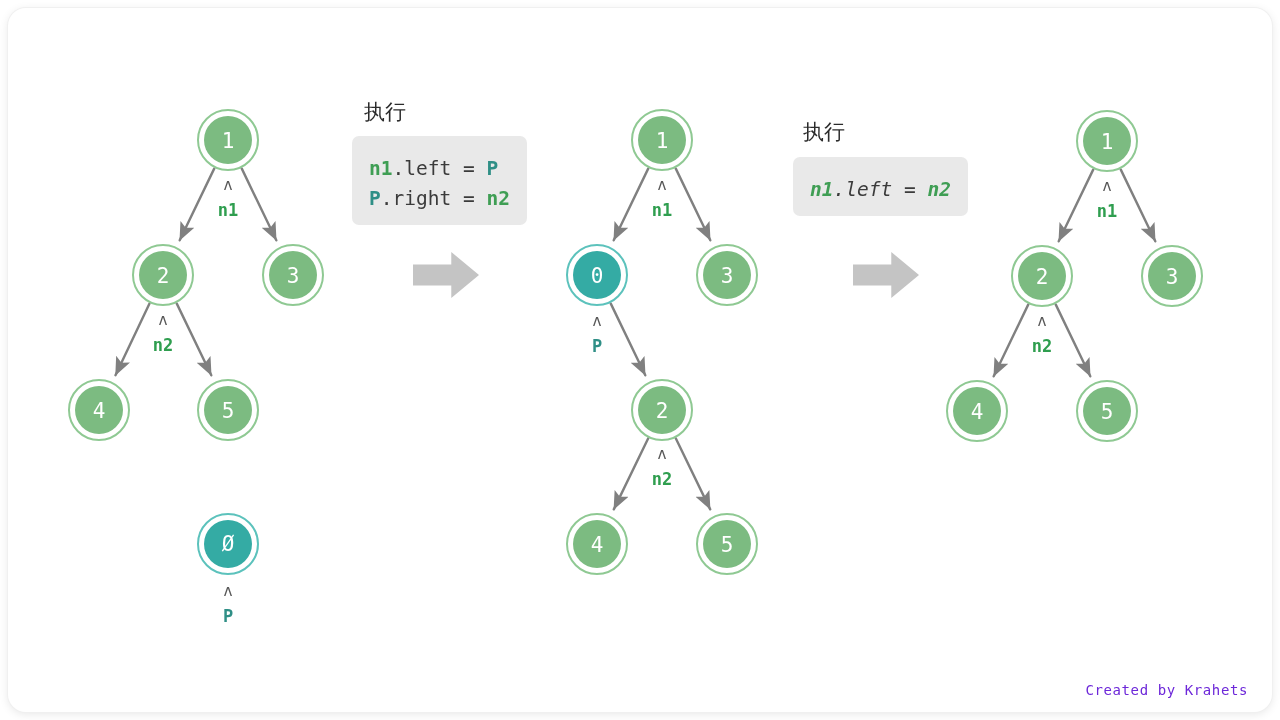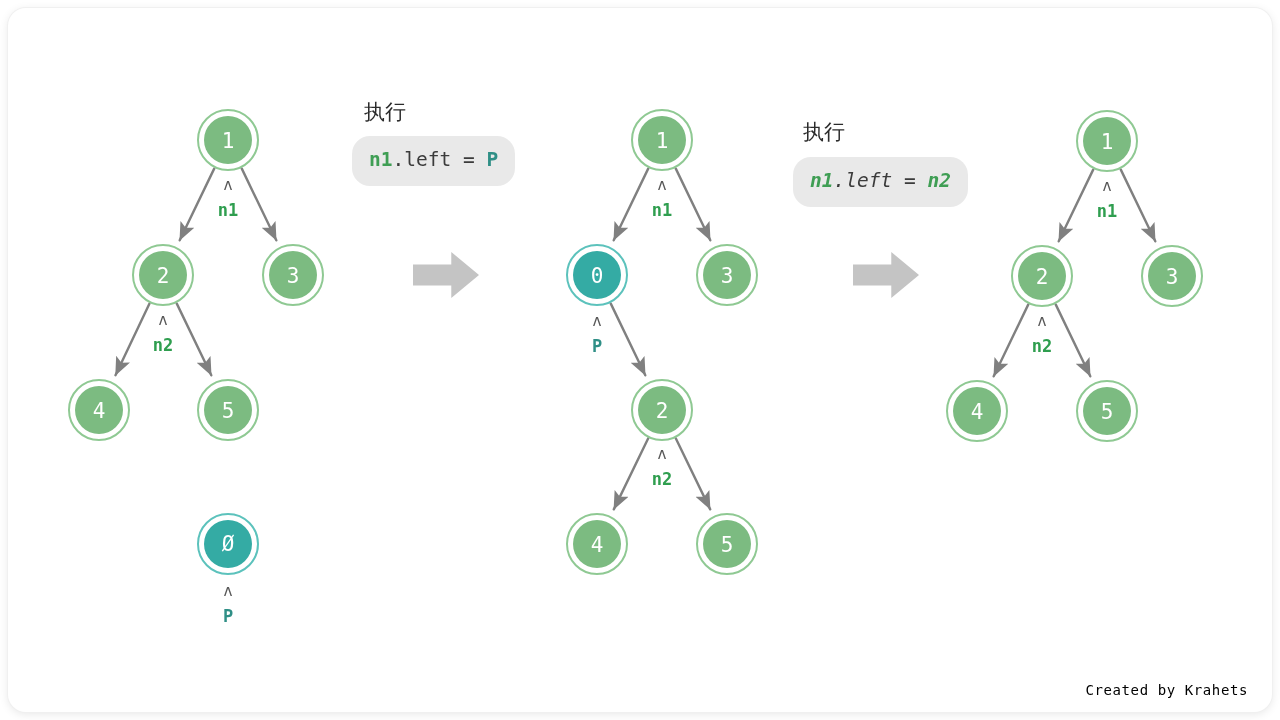--- a/index.html
+++ b/index.html
@@ -52,37 +52,37 @@
   .exec-label {
     position: absolute;
     font-family: "Liberation Sans", "DejaVu Sans", sans-serif;
     font-size: 21px;
     color: #2b2b2b;
     white-space: nowrap;
   }
   .codebox {
     position: absolute;
     background: #e9e9e9;
-    border-radius: 18px;
-    padding: 9px 17px 11px 17px;
+    border-radius: 7px;
+    padding: 18px 17px 11px 17px;
     font-family: "DejaVu Sans Mono", "Liberation Mono", monospace;
     font-size: 19.5px;
     line-height: 1.55;
     color: #3b3b3b;
     white-space: pre;
   }
   .codebox .v-green { color: #3f9e54; font-weight: bold; }
   .codebox .v-teal  { color: #2f8f86; font-weight: bold; }
   .credit {
     position: absolute;
     right: 32px;
     bottom: 22px;
     font-family: "DejaVu Sans Mono", "Liberation Mono", monospace;
     font-size: 14px;
-    color: #000000;
+    color: #6d28d9;
     letter-spacing: 0.6px;
     white-space: nowrap;
   }
 </style>
 </head>
 <body>
 
 <div id="stage">
   <div class="card"></div>
 
@@ -246,19 +246,19 @@
         </g>
       </g>
     <g id="arrows-group">
         <path d="M 413 264.42 L 451.28 264.42 L 451.28 252 L 479 275 L 451.28 298 L 451.28 285.58000000000004 L 413 285.58000000000004 Z" fill="#c4c4c4"></path>
         <path d="M 853 264.42 L 891.28 264.42 L 891.28 252 L 919 275 L 891.28 298 L 891.28 285.58000000000004 L 853 285.58000000000004 Z" fill="#c4c4c4"></path>
       </g>
   </svg>
 
   <div id="overlay-html">
       <div class="exec-label" style="left: 364px; top: 98px;">执行</div>
-      <div class="codebox" style="left: 352px; top: 136px;"><div><span class="v-green">n1</span><span>.left = </span><span class="v-teal">P</span></div></div>
+      <div class="codebox" style="left: 352px; top: 136px;"><div><span class="v-green">n1</span><span>.left = </span><span class="v-teal">P</span></div><div><span class="v-teal">P</span><span>.right = </span><span class="v-green">n2</span></div></div>
       <div class="exec-label" style="left: 803px; top: 118px;">执行</div>
       <div class="codebox" style="left: 793px; top: 157px; font-style: italic;"><div><span class="v-green">n1</span><span>.left = </span><span class="v-green">n2</span></div></div>
     </div>
 
   <div class="credit">Created by Krahets</div>
 </div>
 
 </body></html>

